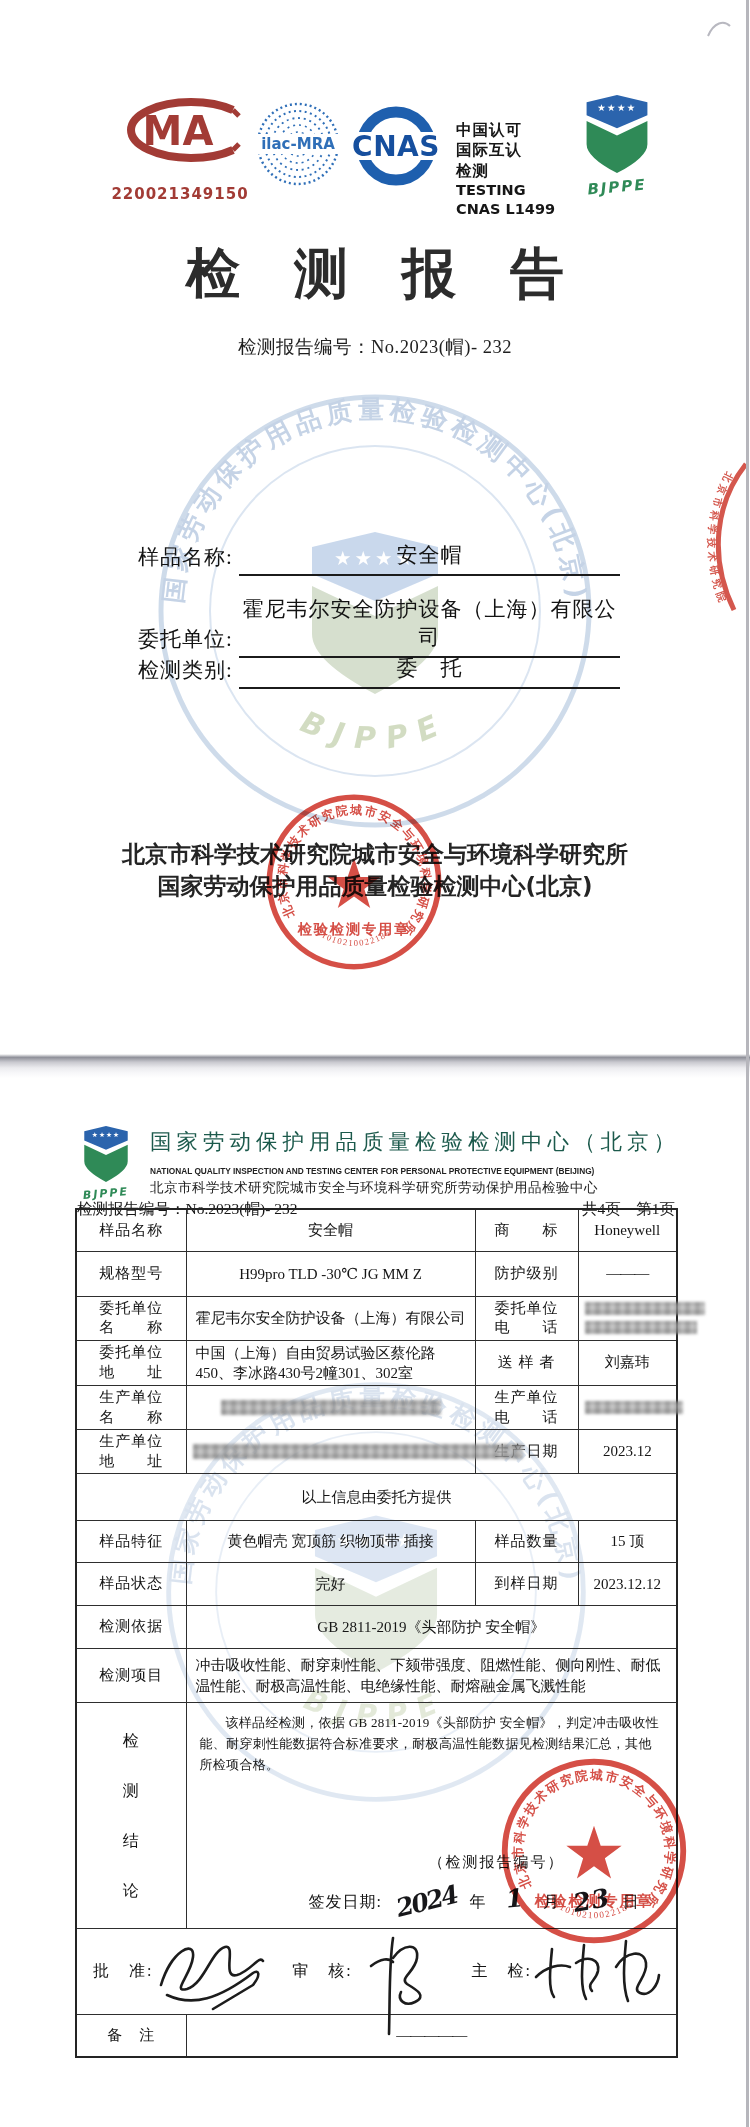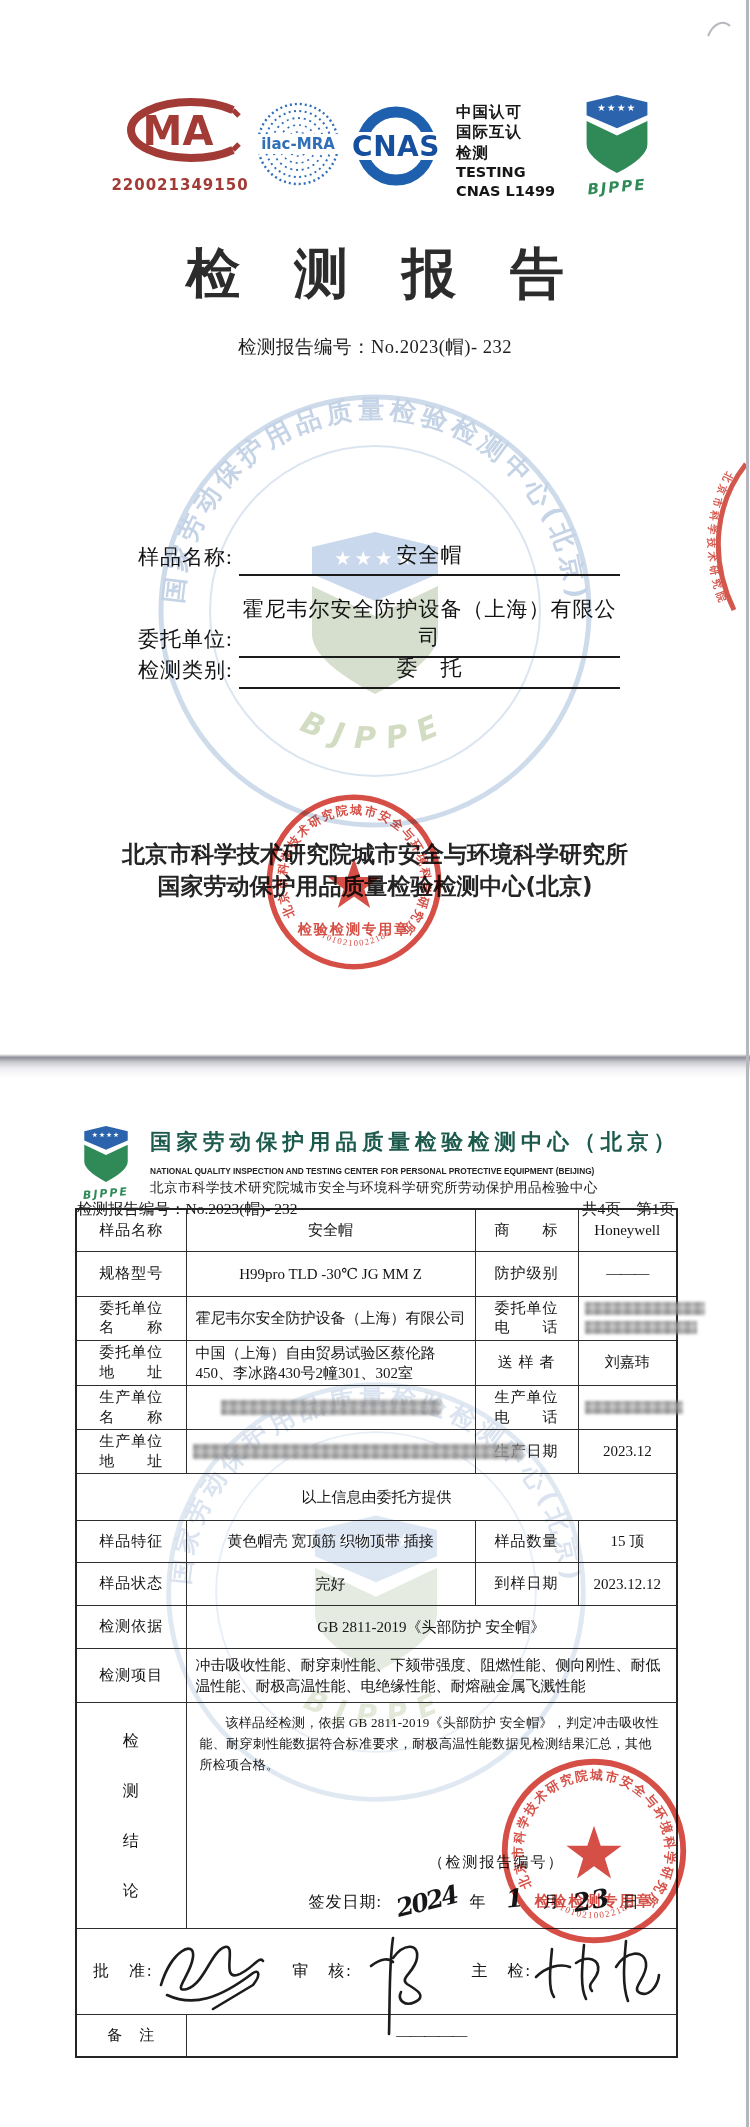--- a/index.html
+++ b/index.html
@@ -15,26 +15,26 @@
     position:absolute; left:0; top:1054px; width:750px; height:24px;
     background:linear-gradient(#ffffff 0%, #8f9099 14%, #c9c9cf 34%, #ececef 58%, #f7f7f9 78%, #ffffff 100%);
   }
   .edge-line { position:absolute; top:0; right:1px; width:3px; height:2127px; background:#b6b6bc; z-index:40; }
 
   
   .corner-mark { position:absolute; left:704px; top:16px; width:30px; height:26px; }
   .logos { position:absolute; left:104px; top:92px; width:566px; display:flex; align-items:flex-start; }
   .logo-cma { width:152px; text-align:center; }
   .cma-svg { width:140px; height:76px; }
-  .cma-number { font-family:"DejaVu Sans",sans-serif; font-weight:bold; font-size:15px; letter-spacing:1px; color:#a23b35; margin-top:4px; }
+  .cma-number { font-family:"DejaVu Sans",sans-serif; font-weight:bold; font-size:15px; letter-spacing:1px; color:#a23b35; margin-top:13px; }
   .logo-ilac { width:88px; margin-top:8px; }
   .ilac-svg { width:84px; height:88px; }
   .logo-cnas { width:112px; margin-top:14px; }
   .cnas-svg { width:104px; height:80px; }
-  .accred { width:112px; margin-top:10px; font-family:"DejaVu Sans",sans-serif; color:#161616; line-height:1.32; }
+  .accred { width:112px; margin-top:28px; font-family:"DejaVu Sans",sans-serif; color:#161616; line-height:1.32; }
   .accred .cn { font-size:15.5px; font-weight:700; letter-spacing:1px; }
   .accred .en { font-size:14.5px; font-weight:700; }
   .bjppe-logo { width:98px; text-align:center; }
   .bjppe-svg { width:78px; height:84px; }
   .bjppe-caption { font-family:"DejaVu Sans",sans-serif; font-style:italic; font-weight:bold; font-size:15px; color:#2f8a57; letter-spacing:2px; transform:rotate(-5deg); margin-top:-2px; }
 
   .p1-title { position:absolute; left:0; top:238px; width:750px; text-align:center;
     font-family:"DejaVu Sans","Liberation Sans",sans-serif; font-weight:700; font-size:54px; color:#2c2c2c; }
   .p1-repno { position:absolute; left:0; top:334px; width:750px; text-align:center; font-size:18.5px; color:#1f1f1f; letter-spacing:0.5px; }
 
@@ -55,21 +55,21 @@
   #stamp1 { left:262px; top:790px; width:184px; height:184px; }
   #stamp2 { left:497px; top:676px; width:194px; height:194px; }
   .edge-stamp { position:absolute; left:700px; top:462px; width:50px; height:150px; z-index:4; opacity:.9; }
 
   
   .p2-header { position:absolute; left:74px; top:46px; width:606px; display:flex; align-items:center; gap:12px; }
   .p2-logo { width:64px; text-align:center; flex:0 0 64px; }
   .p2-logo .bjppe-svg { width:54px; height:60px; }
   .p2-logo .bjppe-caption { font-size:11px; margin-top:-1px; }
   .p2-head-text { flex:1; }
-  .p2-h1 { font-family:"DejaVu Sans","Liberation Sans",sans-serif; font-weight:700; font-size:21.5px;
+  .p2-h1 { font-family:"DejaVu Sans","Liberation Sans",sans-serif; font-weight:400; font-size:21.5px;
     letter-spacing:5px; color:#1c5a4c; white-space:nowrap; }
   .p2-en { font-family:"Liberation Sans","DejaVu Sans",sans-serif; font-weight:700; font-size:8.3px;
     letter-spacing:0; color:#222; margin-top:10px; white-space:nowrap; }
   .p2-sub { font-family:"DejaVu Sans","Liberation Sans",sans-serif; font-weight:500; font-size:13.5px;
     color:#1d1d1d; margin-top:3px; letter-spacing:0.5px; white-space:nowrap; }
   .p2-meta { position:absolute; left:77px; top:121px; width:598px; display:flex; justify-content:space-between;
     font-size:15.5px; color:#161616; }
 
   .report-table { position:absolute; left:75px; top:130px; width:601px; border-collapse:collapse;
     table-layout:fixed; font-size:15px; color:#151515; z-index:2; background:transparent; }

